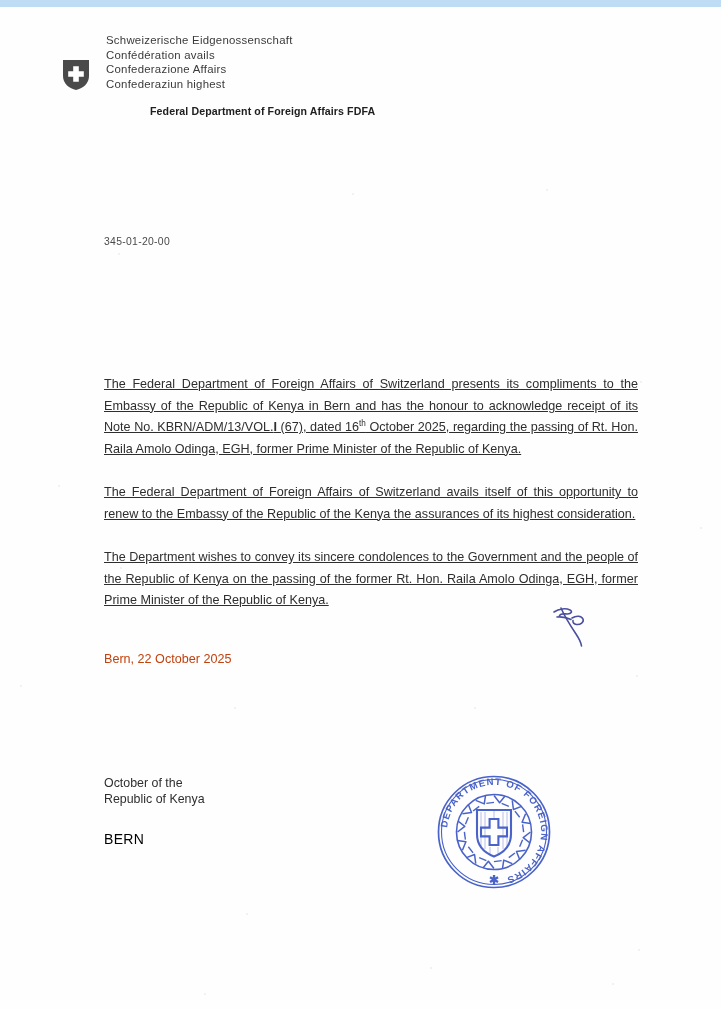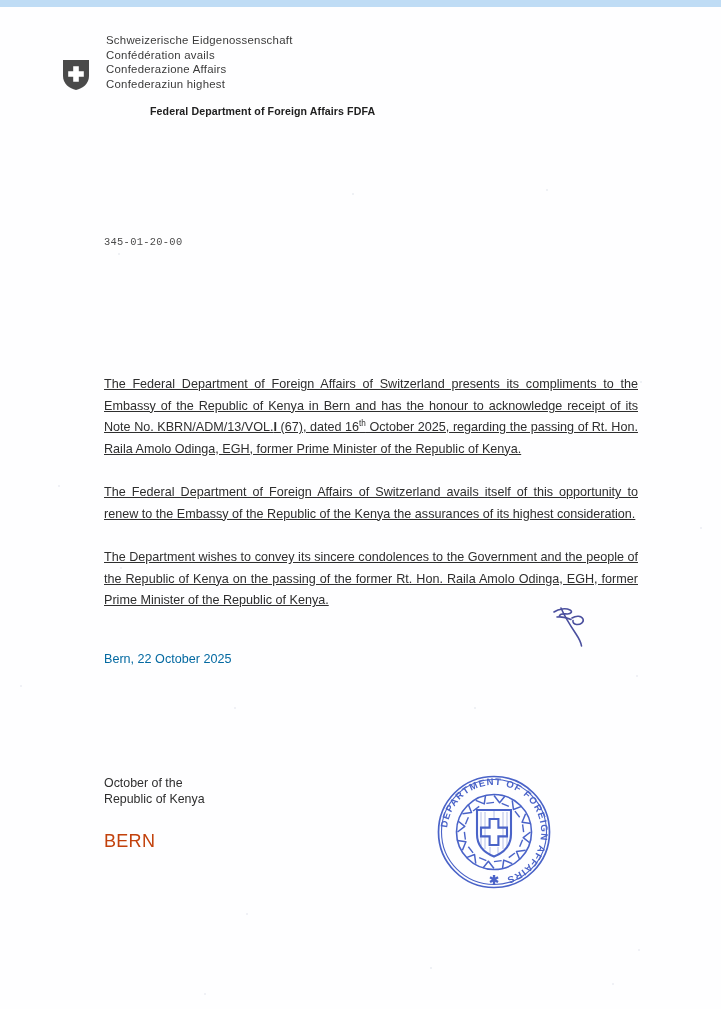--- a/index.html
+++ b/index.html
@@ -87,21 +87,20 @@
 
   
   .reference {
     position: absolute;
     left: 104px;
     top: 229px;
     font-size: 10.4px;
     color: #4a4a4a;
     letter-spacing: .3px;
     white-space: nowrap;
-    font-family: Liberation Mono, monospace;
   }
 
   
   .body-copy {
     position: absolute;
     left: 104px;
     top: 367px;
     width: 534px;
   }
   .para {
@@ -120,21 +119,21 @@
     vertical-align: super;
     line-height: 0;
   }
 
   .date-line {
     position: absolute;
     left: 104px;
     top: 643px;
     font-size: 12.6px;
     line-height: 19px;
-    color: #0369a1;
+    color: #c2410c;
     white-space: nowrap;
   }
 
   
   .signature-mark {
     position: absolute;
     left: 548px;
     top: 596px;
     width: 48px;
     height: 46px;
@@ -146,22 +145,22 @@
     left: 104px;
     top: 769px;
     font-size: 12.4px;
     line-height: 15.5px;
     color: #2e2e2e;
   }
   .addressee-city {
     position: absolute;
     left: 104px;
     top: 824px;
-    font-size: 18px;
-    color: #c2410c;
+    font-size: 14px;
+    color: #000000;
     letter-spacing: .3px;
   }
 
   
   .stamp {
     position: absolute;
     left: 432px;
     top: 763px;
     width: 124px;
     height: 124px;

